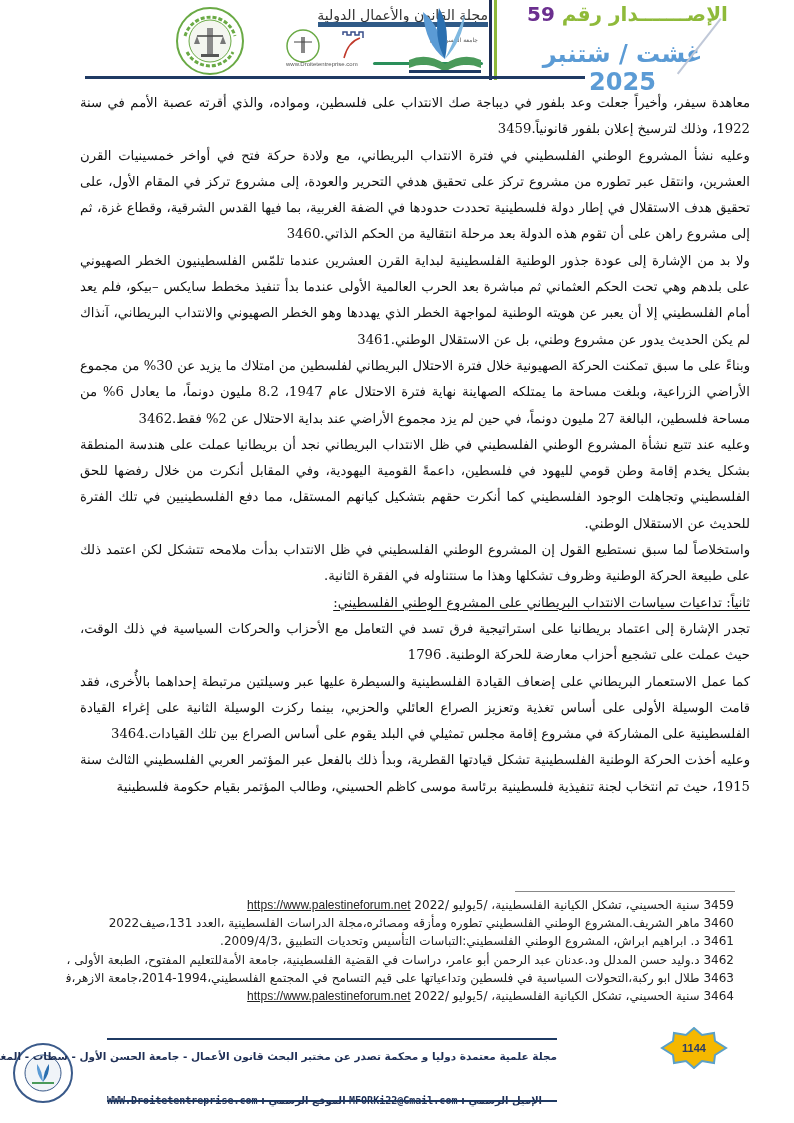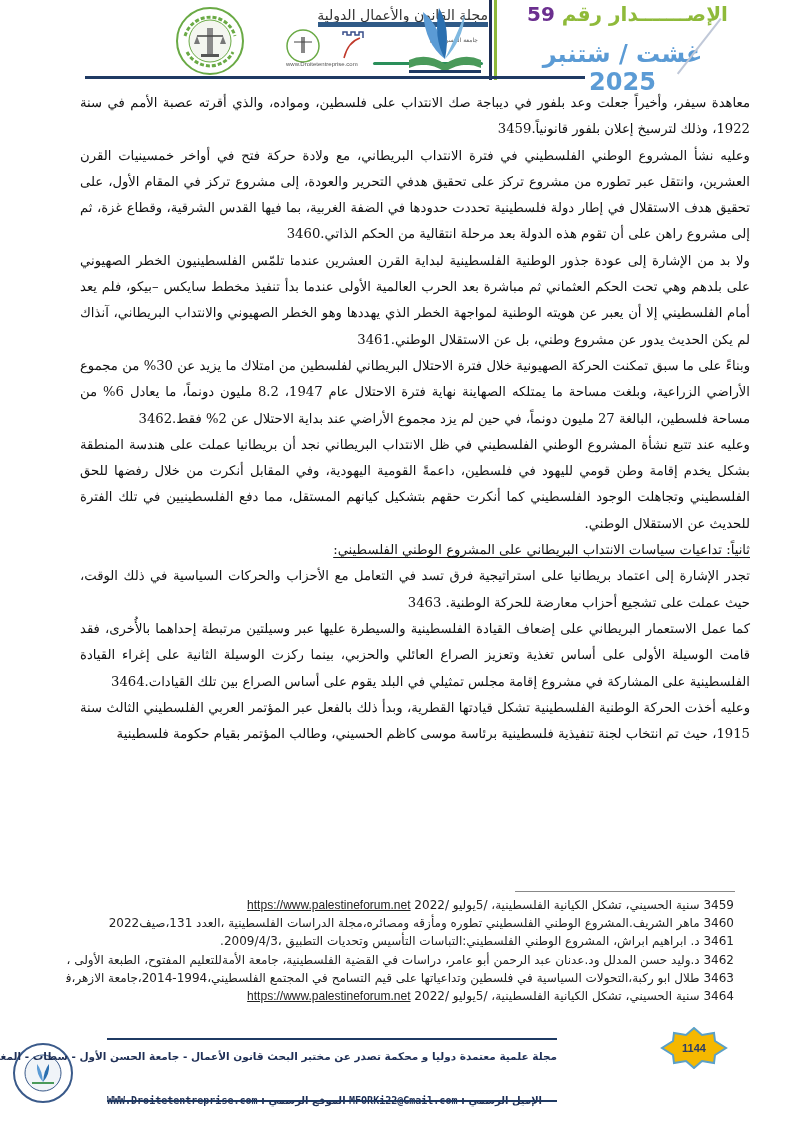--- a/index.html
+++ b/index.html
@@ -143,22 +143,23 @@
   <div class="diag-line"></div>
   <div class="header-rule"></div>
 </div>
 
 <div class="content">
   <p>معاهدة سيفر، وأخيراً جعلت وعد بلفور في ديباجة صك الانتداب على فلسطين، ومواده، والذي أقرته عصبة الأمم في سنة 1922، وذلك لترسيخ إعلان بلفور قانونياً.3459</p>
   <p>وعليه نشأ المشروع الوطني الفلسطيني في فترة الانتداب البريطاني، مع ولادة حركة فتح في أواخر خمسينيات القرن العشرين، وانتقل عبر تطوره من مشروع تركز على تحقيق هدفي التحرير والعودة، إلى مشروع تركز في المقام الأول، على تحقيق هدف الاستقلال في إطار دولة فلسطينية تحددت حدودها في الضفة الغربية، بما فيها القدس الشرقية، وقطاع غزة، ثم إلى مشروع راهن على أن تقوم هذه الدولة بعد مرحلة انتقالية من الحكم الذاتي.3460</p>
   <p>ولا بد من الإشارة إلى عودة جذور الوطنية الفلسطينية لبداية القرن العشرين عندما تلمّس الفلسطينيون الخطر الصهيوني على بلدهم وهي تحت الحكم العثماني ثم مباشرة بعد الحرب العالمية الأولى عندما بدأ تنفيذ مخطط سايكس –بيكو، فلم يعد أمام الفلسطيني إلا أن يعبر عن هويته الوطنية لمواجهة الخطر الذي يهددها وهو الخطر الصهيوني والانتداب البريطاني، آنذاك لم يكن الحديث يدور عن مشروع وطني، بل عن الاستقلال الوطني.3461</p>
   <p>وبناءً على ما سبق تمكنت الحركة الصهيونية خلال فترة الاحتلال البريطاني لفلسطين من امتلاك ما يزيد عن 30% من مجموع الأراضي الزراعية، وبلغت مساحة ما يمتلكه الصهاينة نهاية فترة الاحتلال عام 1947، 8.2 مليون دونماً، ما يعادل 6% من مساحة فلسطين، البالغة 27 مليون دونماً، في حين لم يزد مجموع الأراضي عند بداية الاحتلال عن 2% فقط.3462</p>
   <p>وعليه عند تتبع نشأة المشروع الوطني الفلسطيني في ظل الانتداب البريطاني نجد أن بريطانيا عملت على هندسة المنطقة بشكل يخدم إقامة وطن قومي لليهود في فلسطين، داعمةً القومية اليهودية، وفي المقابل أنكرت من خلال رفضها للحق الفلسطيني وتجاهلت الوجود الفلسطيني كما أنكرت حقهم بتشكيل كيانهم المستقل، مما دفع الفلسطينيين في تلك الفترة للحديث عن الاستقلال الوطني.</p>
+  <p> واستخلاصاً لما سبق نستطيع القول إن المشروع الوطني الفلسطيني في ظل الانتداب بدأت ملامحه تتشكل لكن اعتمد ذلك على طبيعة الحركة الوطنية وظروف تشكلها وهذا ما سنتناوله في الفقرة الثانية.</p>
   <p class="heading">ثانياً: تداعيات سياسات الانتداب البريطاني على المشروع الوطني الفلسطيني:</p>
-  <p>تجدر الإشارة إلى اعتماد بريطانيا على استراتيجية فرق تسد في التعامل مع الأحزاب والحركات السياسية في ذلك الوقت، حيث عملت على تشجيع أحزاب معارضة للحركة الوطنية. 3463</p>
+  <p>تجدر الإشارة إلى اعتماد بريطانيا على استراتيجية فرق تسد في التعامل مع الأحزاب والحركات السياسية في ذلك الوقت، حيث عملت على تشجيع أحزاب معارضة للحركة الوطنية. 1796</p>
   <p>كما عمل الاستعمار البريطاني على إضعاف القيادة الفلسطينية والسيطرة عليها عبر وسيلتين مرتبطة إحداهما بالأُخرى، فقد قامت الوسيلة الأولى على أساس تغذية وتعزيز الصراع العائلي والحزبي، بينما ركزت الوسيلة الثانية على إغراء القيادة الفلسطينية على المشاركة في مشروع إقامة مجلس تمثيلي في البلد يقوم على أساس الصراع بين تلك القيادات.3464</p>
   <p>وعليه أخذت الحركة الوطنية الفلسطينية تشكل قيادتها القطرية، وبدأ ذلك بالفعل عبر المؤتمر العربي الفلسطيني الثالث سنة 1915، حيث تم انتخاب لجنة تنفيذية فلسطينية برئاسة موسى كاظم الحسيني، وطالب المؤتمر بقيام حكومة فلسطينية</p>
 </div>
 
 <div class="fn-rule"></div>
 <div class="footnotes">
   <p><span>3459 سنية الحسيني، تشكل الكيانية الفلسطينية، /5يوليو /2022 </span><a>https://www.palestineforum.net</a></p>
   <p><span>3460 ماهر الشريف.المشروع الوطني الفلسطيني تطوره ومأزقه ومصائره،مجلة الدراسات الفلسطينية ،العدد 131،صيف2022</span></p>
   <p><span>3461 د. ابراهيم ابراش، المشروع الوطني الفلسطيني:التباسات التأسيس وتحديات التطبيق ،2009/4/3.</span></p>
   <p><span>3462 د.وليد حسن المدلل ود.عدنان عبد الرحمن أبو عامر، دراسات في القضية الفلسطينية، جامعة الأمةللتعليم المفتوح، الطبعة الأولى ،1434-2013م  ص54</span></p>

